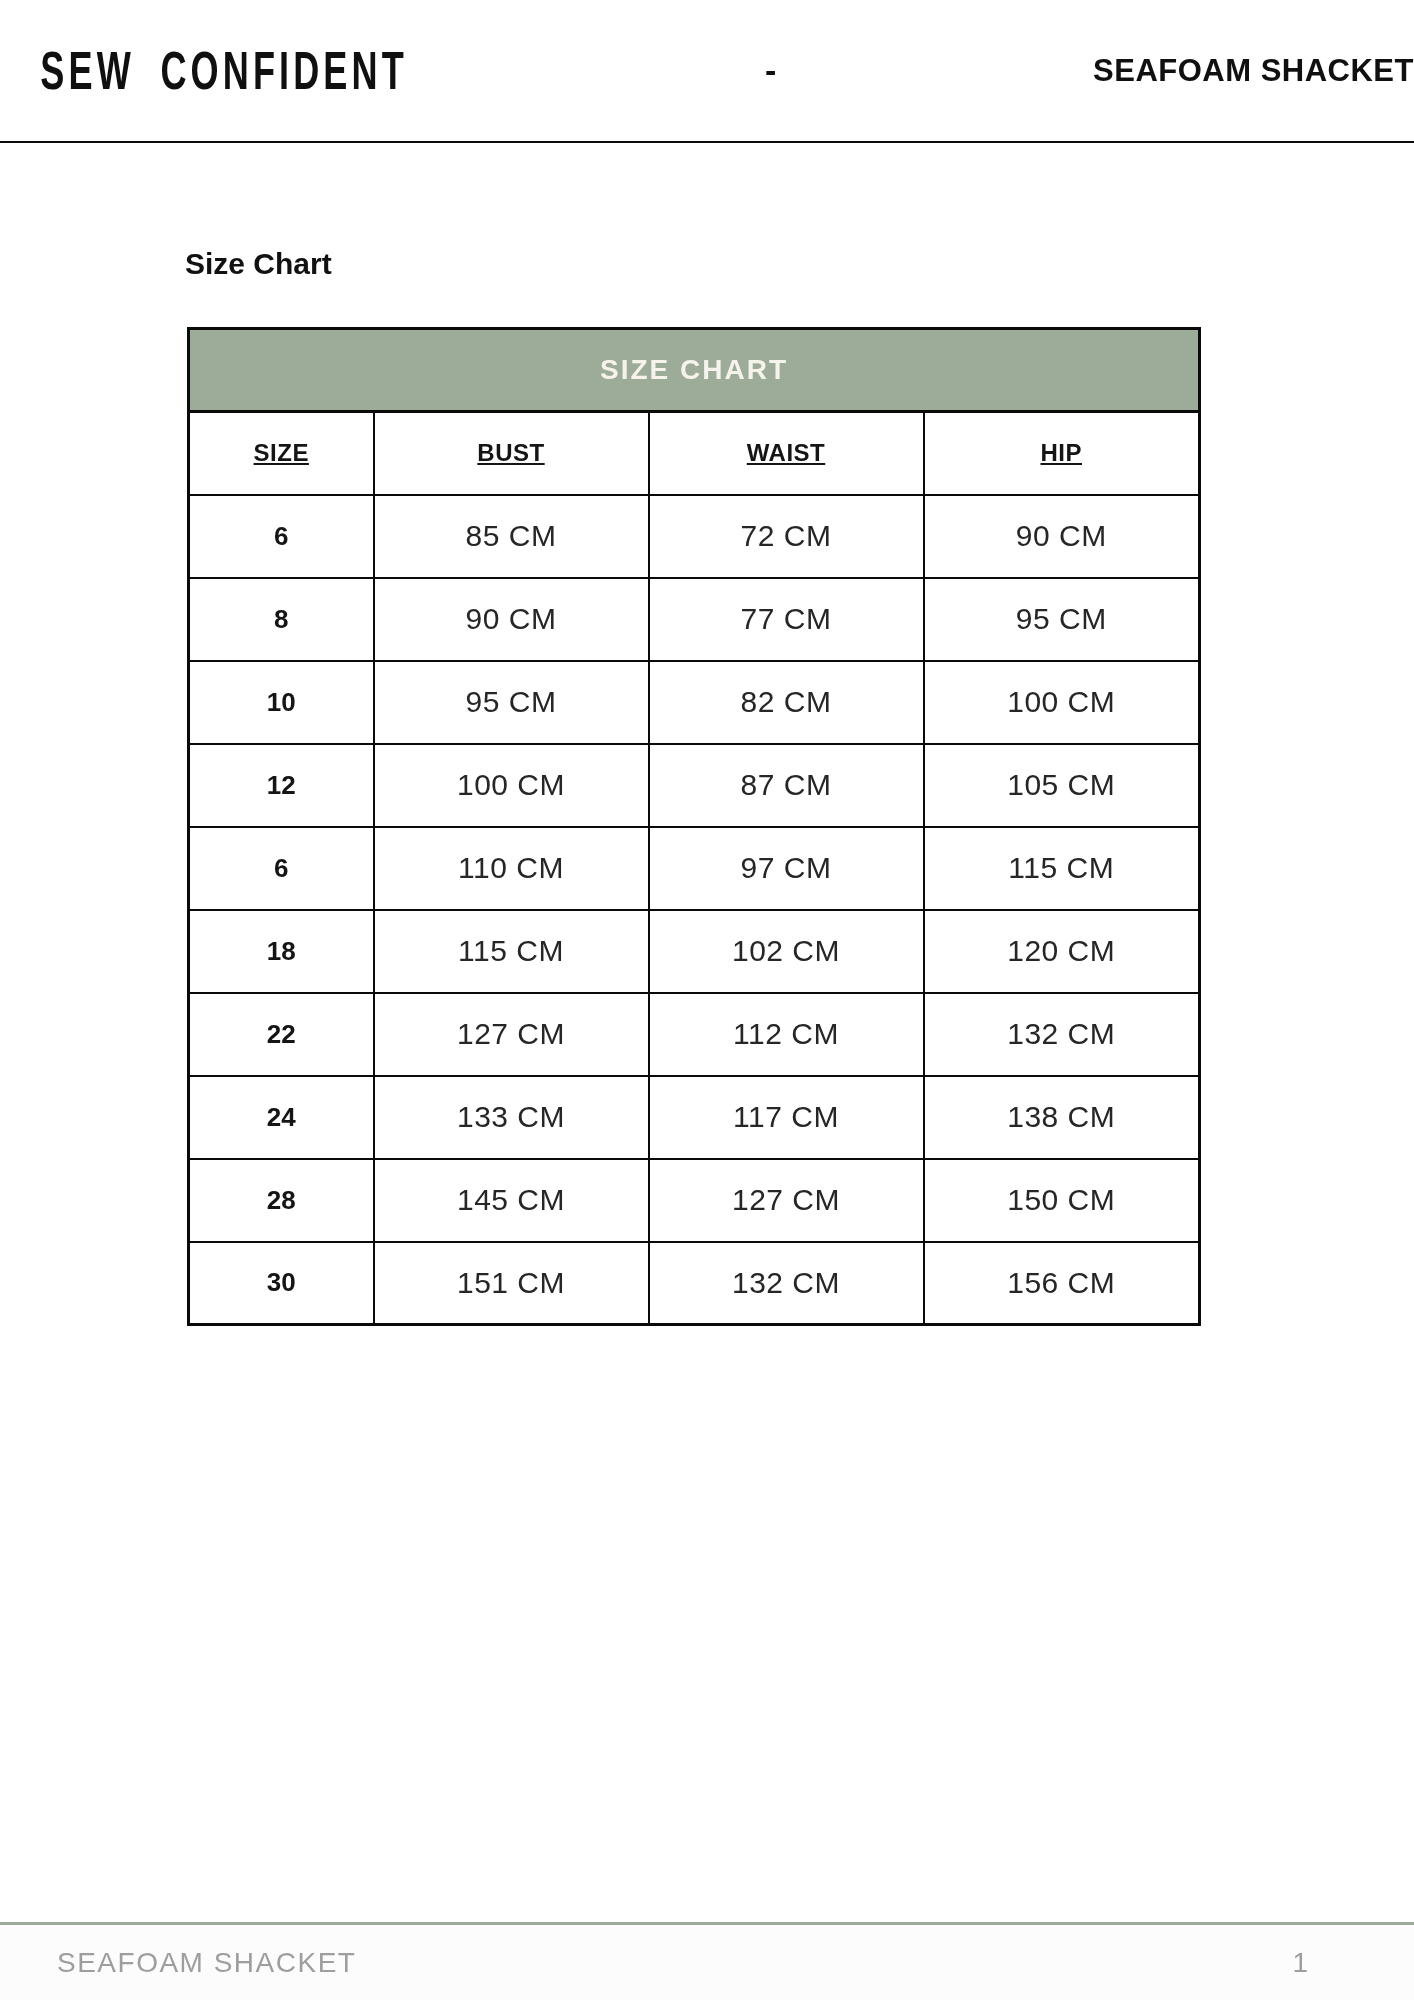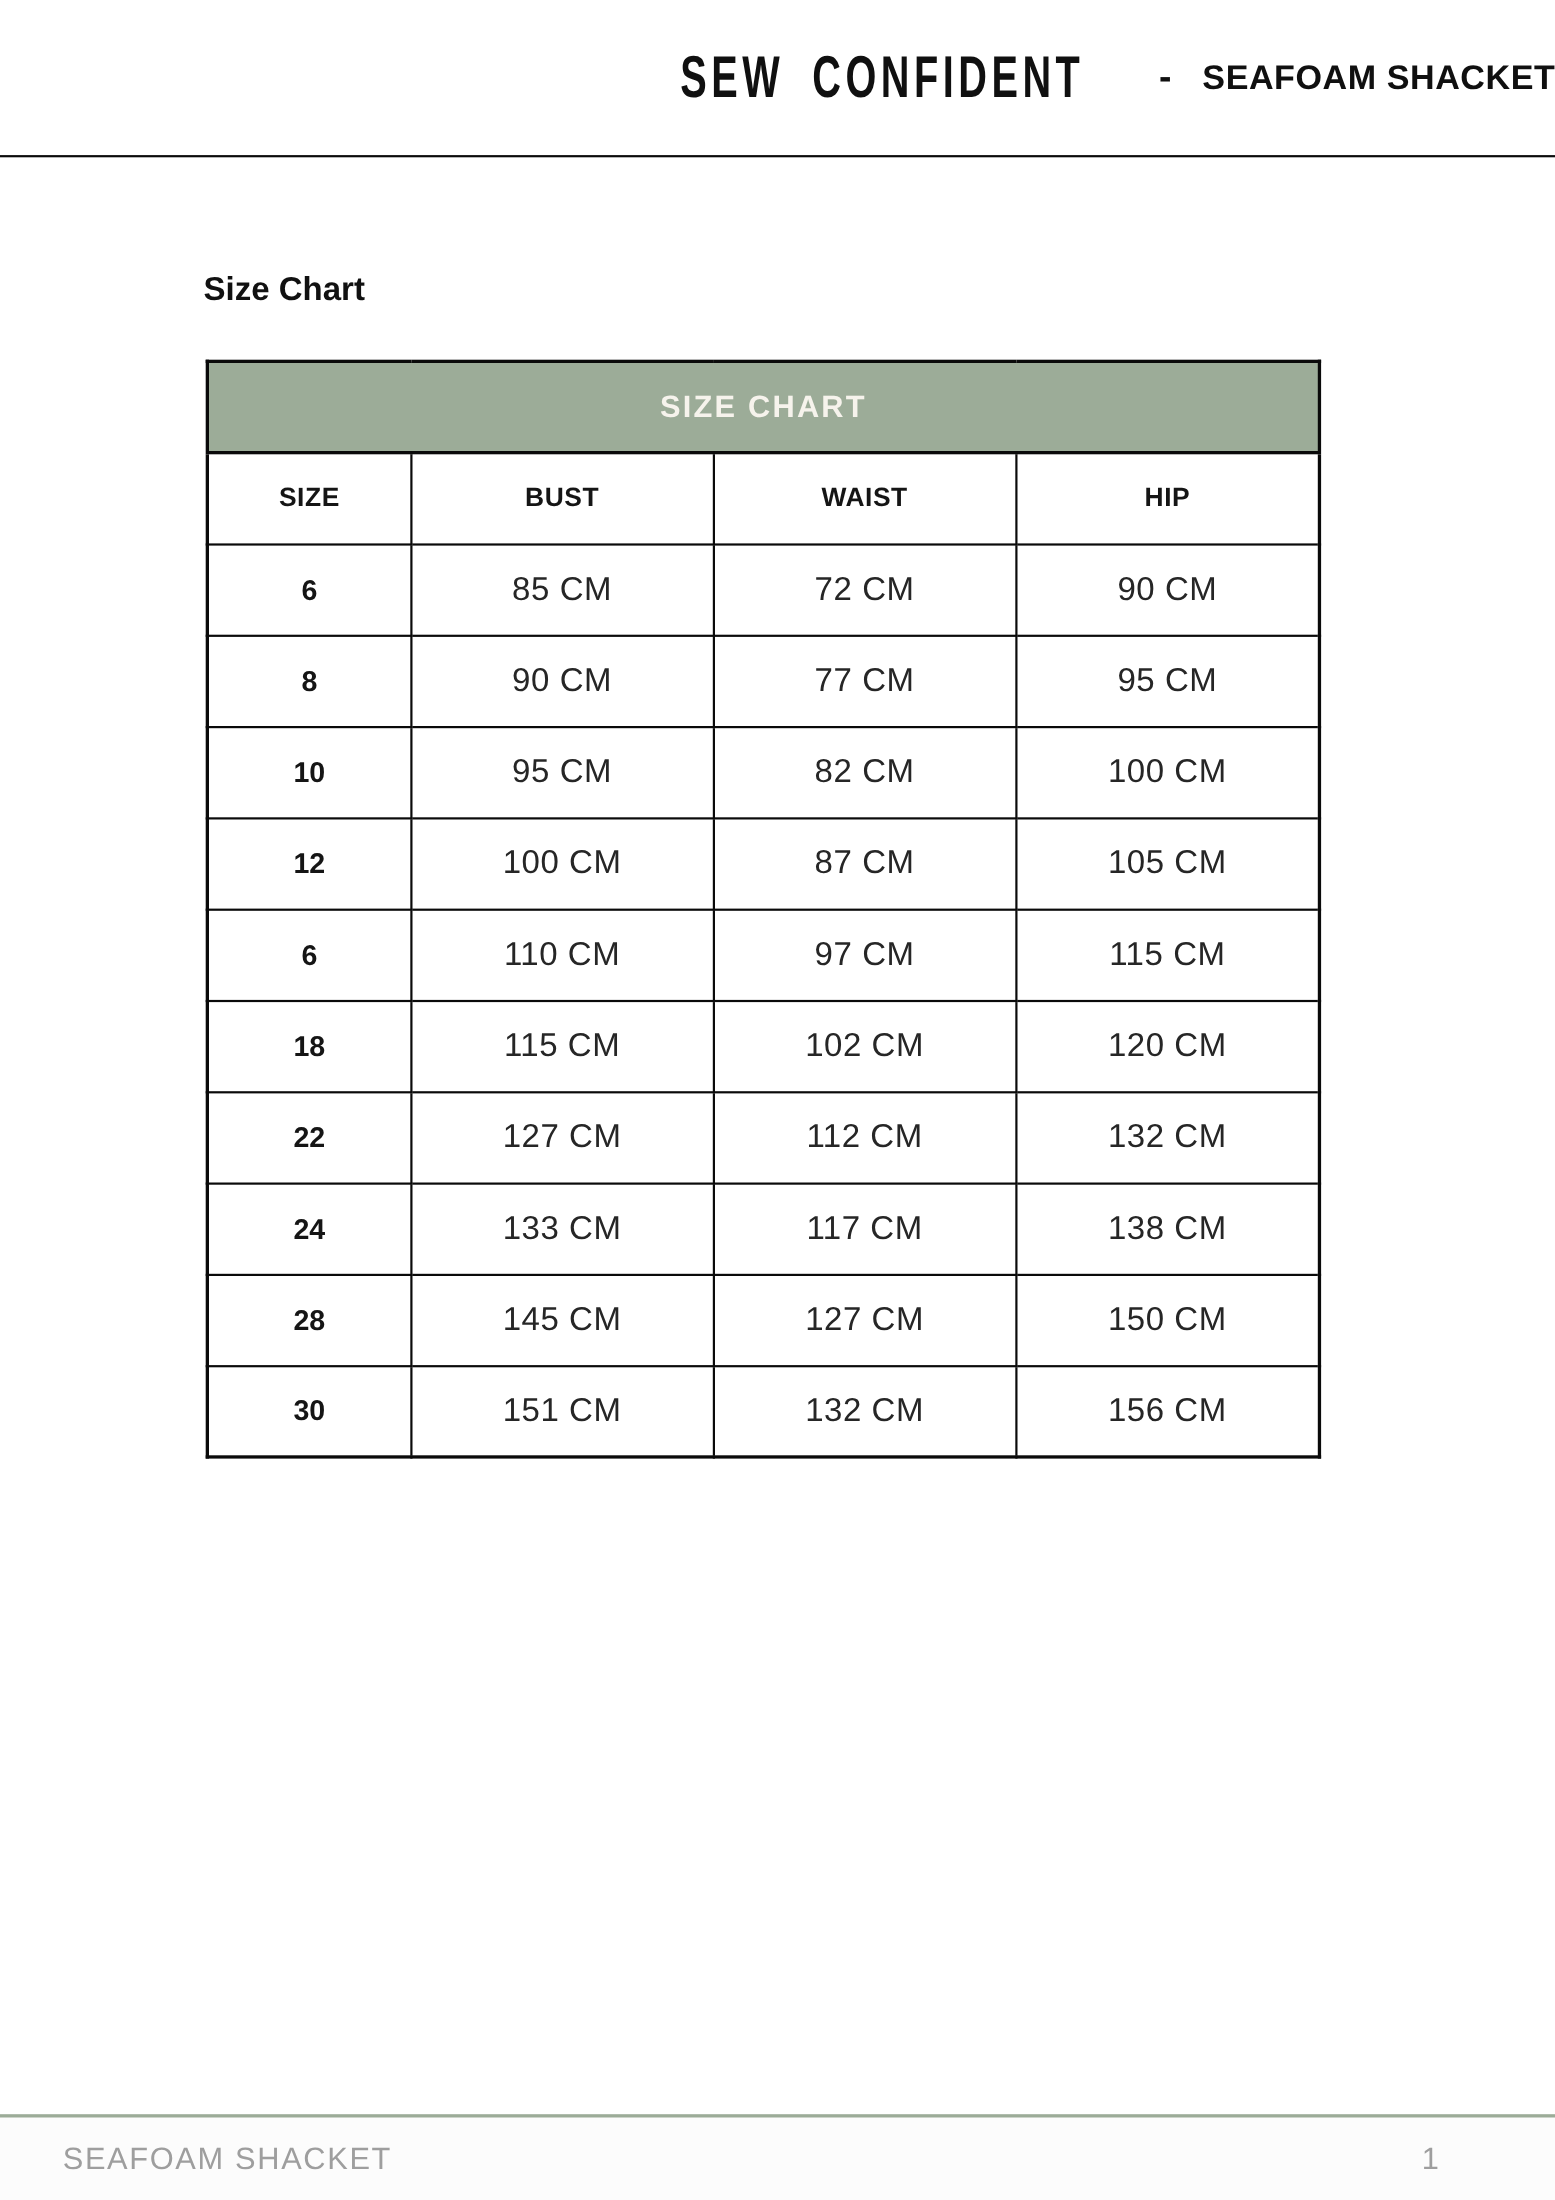--- a/index.html
+++ b/index.html
@@ -13,21 +13,21 @@
   html,body{background:#ffffff;}
   body{
     width:1414px;height:2000px;position:relative;
     font-family:"Liberation Sans", sans-serif;
     color:#1b1b1b;overflow:hidden;
   }
 
   
   .top-header{
     height:141px;
-    display:flex;align-items:center;justify-content:flex-end;gap:26px;
+    display:flex;align-items:center;justify-content:space-between;gap:26px;
   }
   .brand{
     font-size:44px;font-weight:700;letter-spacing:5px;word-spacing:14px;
     display:inline-block;transform:scale(0.82,1.22);transform-origin:center;
     white-space:nowrap;color:#101010;
   }
   .brand-dash{font-size:34px;font-weight:700;color:#101010;padding:0 2px;}
   .doc-title{font-size:31px;font-weight:700;letter-spacing:0.5px;color:#101010;white-space:nowrap;}
   .header-divider{
     position:absolute;left:0;top:141px;width:1414px;height:0;
@@ -53,21 +53,21 @@
     height:83px;
   }
   tr.band-row th{
     background:var(--header-band);
     color:var(--band-text);
     font-size:28px;font-weight:700;letter-spacing:2px;
     border-bottom:3px solid var(--border);
     height:83px;
   }
   tr.cols-row th{
-    font-size:24px;font-weight:700;letter-spacing:0.5px;color:#151515;
+    font-size:24px;font-weight:700;letter-spacing:0.5px;color:#151515;text-decoration:underline;
   }
   td.cell{
     font-size:30px;font-weight:400;color:#262626;letter-spacing:0.5px;
   }
   th.size-cell{
     font-size:26px;font-weight:700;color:#151515;
   }
 
   
   .page-footer{

